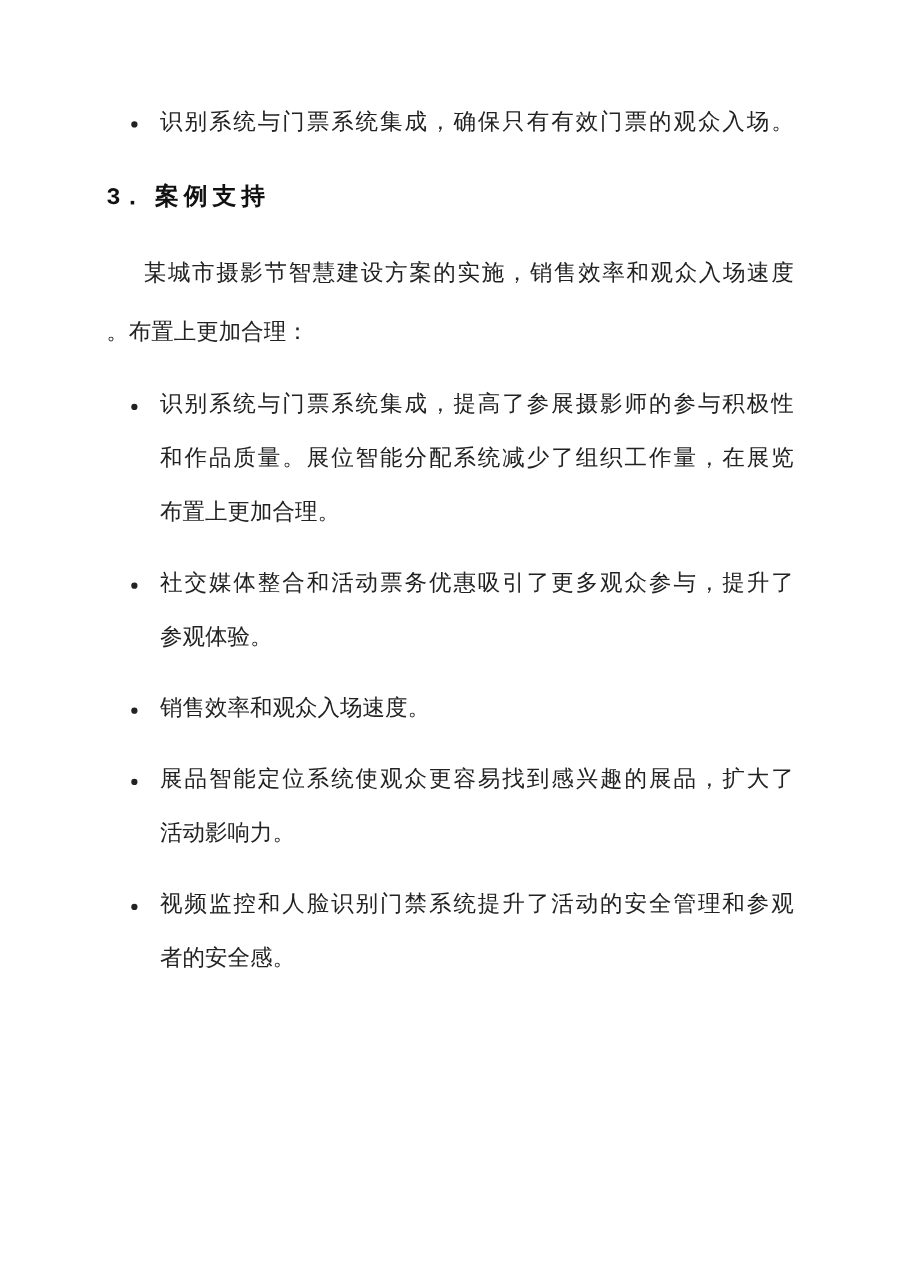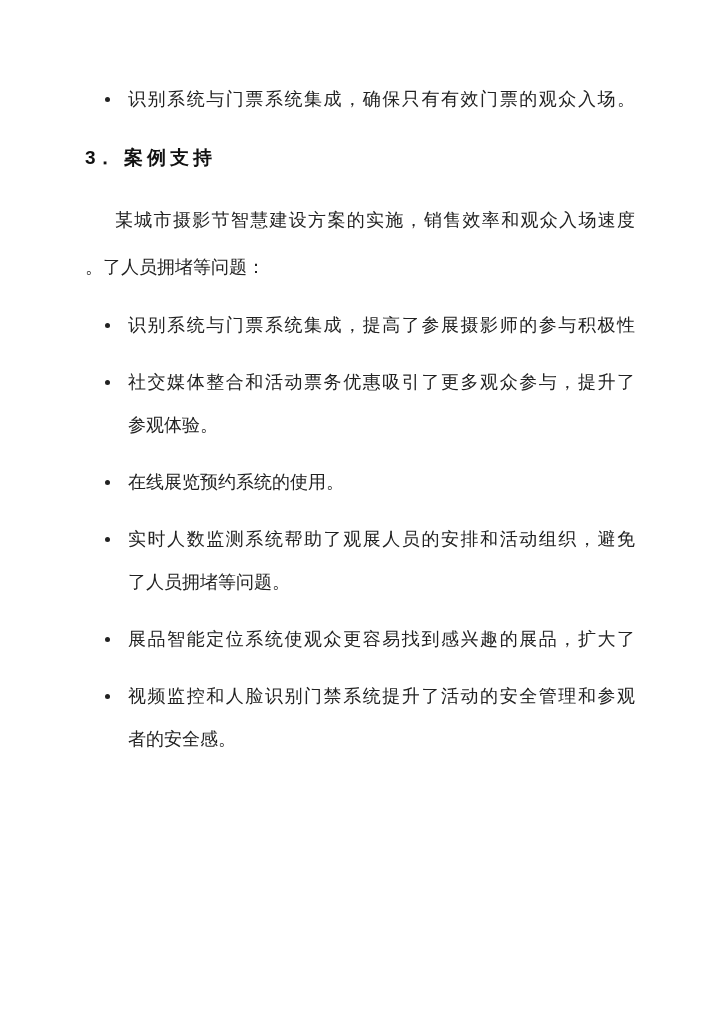--- a/index.html
+++ b/index.html
@@ -8,21 +8,21 @@
     background: #ffffff;
   }
   .page {
     position: relative;
     width: 720px;
     height: 1017px;
     margin: 0 auto;
     background: #ffffff;
     box-sizing: border-box;
     padding: 78px 85px 0 85px;
-    font-family: Liberation Sans, sans-serif;
+    font-family: Liberation Mono, monospace;
     font-size: 18px;
     color: #222222;
     overflow: hidden;
   }
 
   
   .line {
     line-height: 43px;
     white-space: nowrap;
     text-align: left;
@@ -96,54 +96,50 @@
         <div class="line fill">识别系统与门票系统集成，确保只有有效门票的观众入场。</div>
       </div>
   </div>
 
   <h2 class="heading">
     <span class="h-num">3．</span><span class="h-title">案例支持</span>
   </h2>
 
   <div class="paragraph">
       <div class="line fill first-indent">某城市摄影节智慧建设方案的实施，销售效率和观众入场速度</div>
-      <div class="line">。了人员拥堵等问题：</div>
+      <div class="line">。布置上更加合理：</div>
     </div>
 
   <div class="bullet-list">
       <div class="bullet-item">
         <span class="dot"></span>
         <div>
           <div class="line fill">识别系统与门票系统集成，提高了参展摄影师的参与积极性</div>
+          <div class="line fill">和作品质量。展位智能分配系统减少了组织工作量，在展览</div>
+          <div class="line">布置上更加合理。</div>
         </div>
       </div>
       <div class="bullet-item">
         <span class="dot"></span>
         <div>
           <div class="line fill">社交媒体整合和活动票务优惠吸引了更多观众参与，提升了</div>
           <div class="line">参观体验。</div>
         </div>
       </div>
       <div class="bullet-item">
         <span class="dot"></span>
         <div>
-          <div class="line">在线展览预约系统的使用。</div>
-        </div>
-      </div>
-      <div class="bullet-item">
-        <span class="dot"></span>
-        <div>
-          <div class="line fill">实时人数监测系统帮助了观展人员的安排和活动组织，避免</div>
-          <div class="line">了人员拥堵等问题。</div>
+          <div class="line">销售效率和观众入场速度。</div>
         </div>
       </div>
       <div class="bullet-item">
         <span class="dot"></span>
         <div>
           <div class="line fill">展品智能定位系统使观众更容易找到感兴趣的展品，扩大了</div>
+          <div class="line">活动影响力。</div>
         </div>
       </div>
       <div class="bullet-item">
         <span class="dot"></span>
         <div>
           <div class="line fill">视频监控和人脸识别门禁系统提升了活动的安全管理和参观</div>
           <div class="line">者的安全感。</div>
         </div>
       </div>
     </div>

